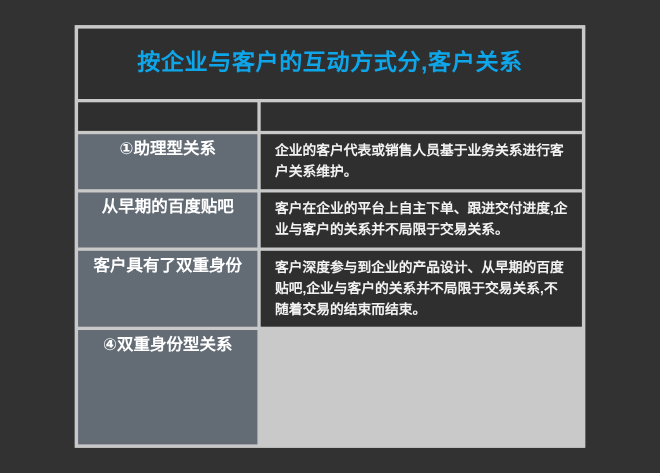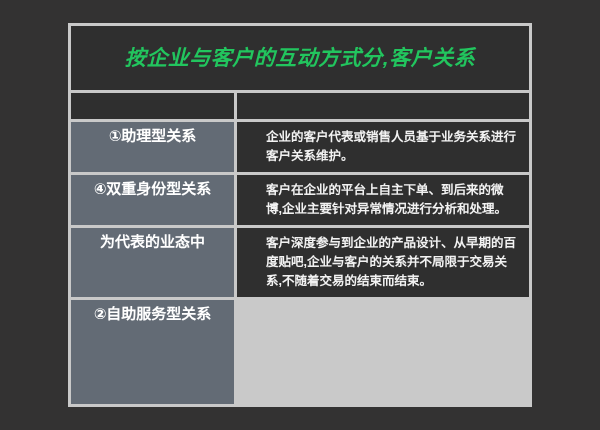--- a/index.html
+++ b/index.html
@@ -40,27 +40,26 @@
   .title-row {
     background: #2f2f2f;
     height: 64px;
     flex: 0 0 64px;
     display: flex;
     align-items: center;
     justify-content: center;
     box-sizing: border-box;
   }
   .title-text {
-    color: #22c55e;
+    color: #0ea5e9;
     font-size: 21px;
     font-weight: bold;
     letter-spacing: 0.5px;
     line-height: 1.2;
     white-space: nowrap;
-    font-style: italic;
   }
   
   .row {
     display: flex;
     gap: 3px;
     box-sizing: border-box;
   }
   .header-row {
     flex: 0 0 26px;
   }
@@ -72,21 +71,21 @@
     justify-content: center;
     box-sizing: border-box;
     padding: 4px 6px;
   }
   .cell-desc {
     flex: 1 1 auto;
     background: #2f2f2f;
     display: flex;
     align-items: center;
     box-sizing: border-box;
-    padding: 6px 10px 6px 29px;
+    padding: 6px 10px 6px 13px;
   }
   .header-row .cell-label,
   .header-row .cell-desc {
     background: #2f2f2f;
   }
   .label-text {
     color: #ffffff;
     font-size: 15px;
     font-weight: bold;
     line-height: 1.3;
@@ -130,36 +129,36 @@
       <div class="cell-label">
         <span class="label-text">①助理型关系</span>
       </div>
       <div class="cell-desc">
         <span class="desc-text">企业的客户代表或销售人员基于业务关系进行客户关系维护。</span>
       </div>
     </div>
 
     <div class="row row-2">
       <div class="cell-label">
-        <span class="label-text">④双重身份型关系</span>
+        <span class="label-text">从早期的百度贴吧</span>
       </div>
       <div class="cell-desc">
-        <span class="desc-text">客户在企业的平台上自主下单、到后来的微博,企业主要针对异常情况进行分析和处理。</span>
+        <span class="desc-text">客户在企业的平台上自主下单、跟进交付进度,企业与客户的关系并不局限于交易关系。</span>
       </div>
     </div>
 
     <div class="row row-3">
       <div class="cell-label">
-        <span class="label-text">为代表的业态中</span>
+        <span class="label-text">客户具有了双重身份</span>
       </div>
       <div class="cell-desc">
         <span class="desc-text">客户深度参与到企业的产品设计、从早期的百度贴吧,企业与客户的关系并不局限于交易关系,不随着交易的结束而结束。</span>
       </div>
     </div>
 
     <div class="row row-4">
       <div class="cell-label">
-        <span class="label-text">②自助服务型关系</span>
+        <span class="label-text">④双重身份型关系</span>
       </div>
     </div>
 
   </div>
 </div>
 
 </body></html>

